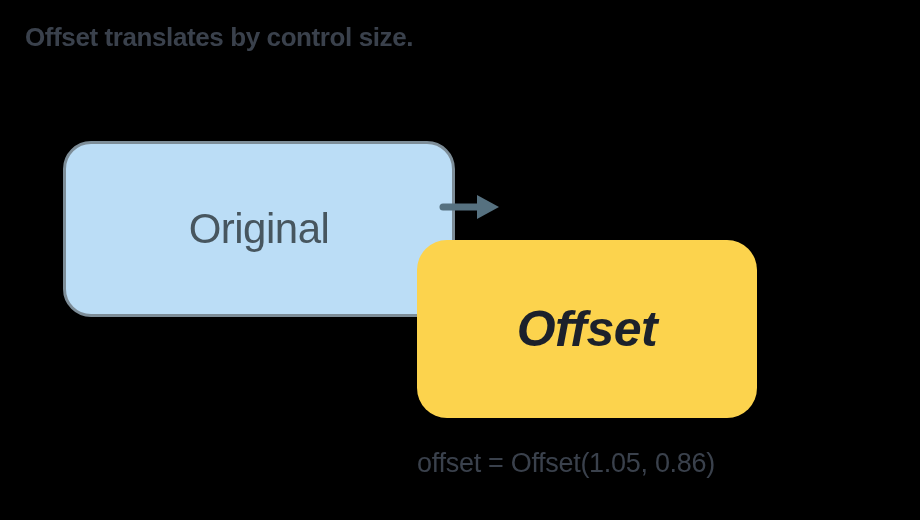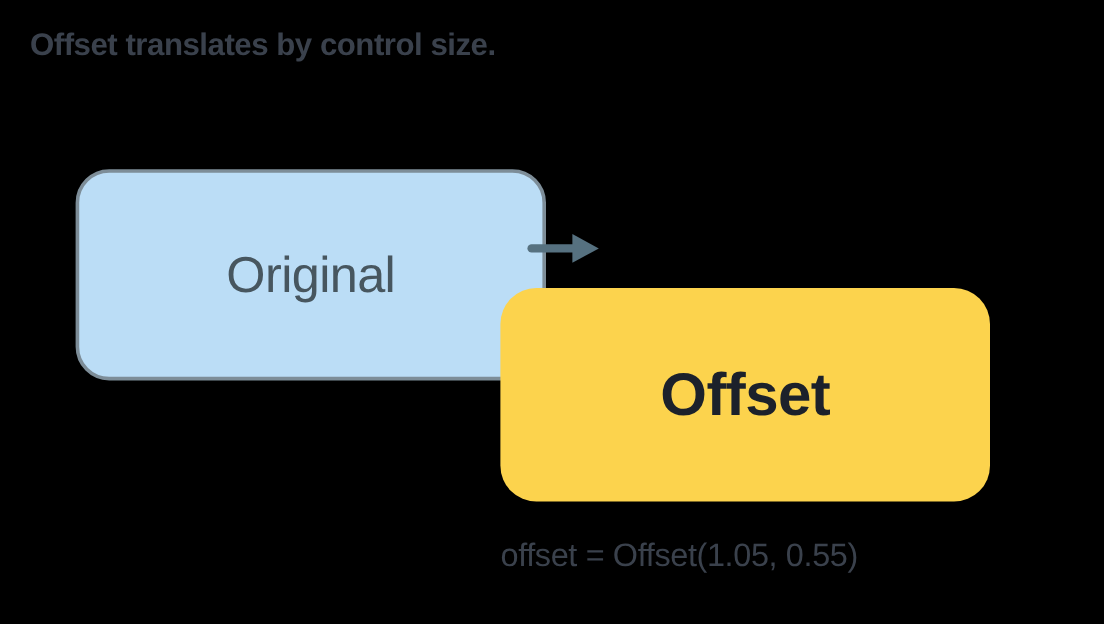--- a/index.html
+++ b/index.html
@@ -47,25 +47,26 @@
   }
   .box-original .label {
     font-size: 42px;
     font-weight: 400;
     letter-spacing: -0.5px;
     color: var(--original-text, #47565f);
   }
   .box-offset {
     left: 417px;
     top: 240px;
-    width: 408px;
+    width: 340px;
     height: 178px;
     background: var(--offset-fill, #fcd34d);
     border: none;
     border-radius: 30px;
+    font-style: italic;
   }
   .box-offset .label {
     font-size: 50px;
     font-weight: 700;
     letter-spacing: -0.5px;
     color: var(--offset-text, #1c212b);
   }
   .arrow-icon {
     position: absolute;
     left: 437px;
@@ -98,15 +99,15 @@
 
   <svg class="arrow-icon" width="64" height="32" viewBox="0 0 64 32" aria-hidden="true">
     <line x1="6" y1="16" x2="42" y2="16" stroke="var(--arrow, #567180)" stroke-width="7" stroke-linecap="round"></line>
     <polygon points="40,4 62,16 40,28" fill="var(--arrow, #567180)"></polygon>
   </svg>
 
   <div class="box box-offset">
     <span class="label">Offset</span>
   </div>
 
-  <div class="caption">offset = Offset(1.05, 0.55)</div>
+  <div class="caption">offset = Offset(1.05, 0.86)</div>
 
 </div>
 
 </body></html>

